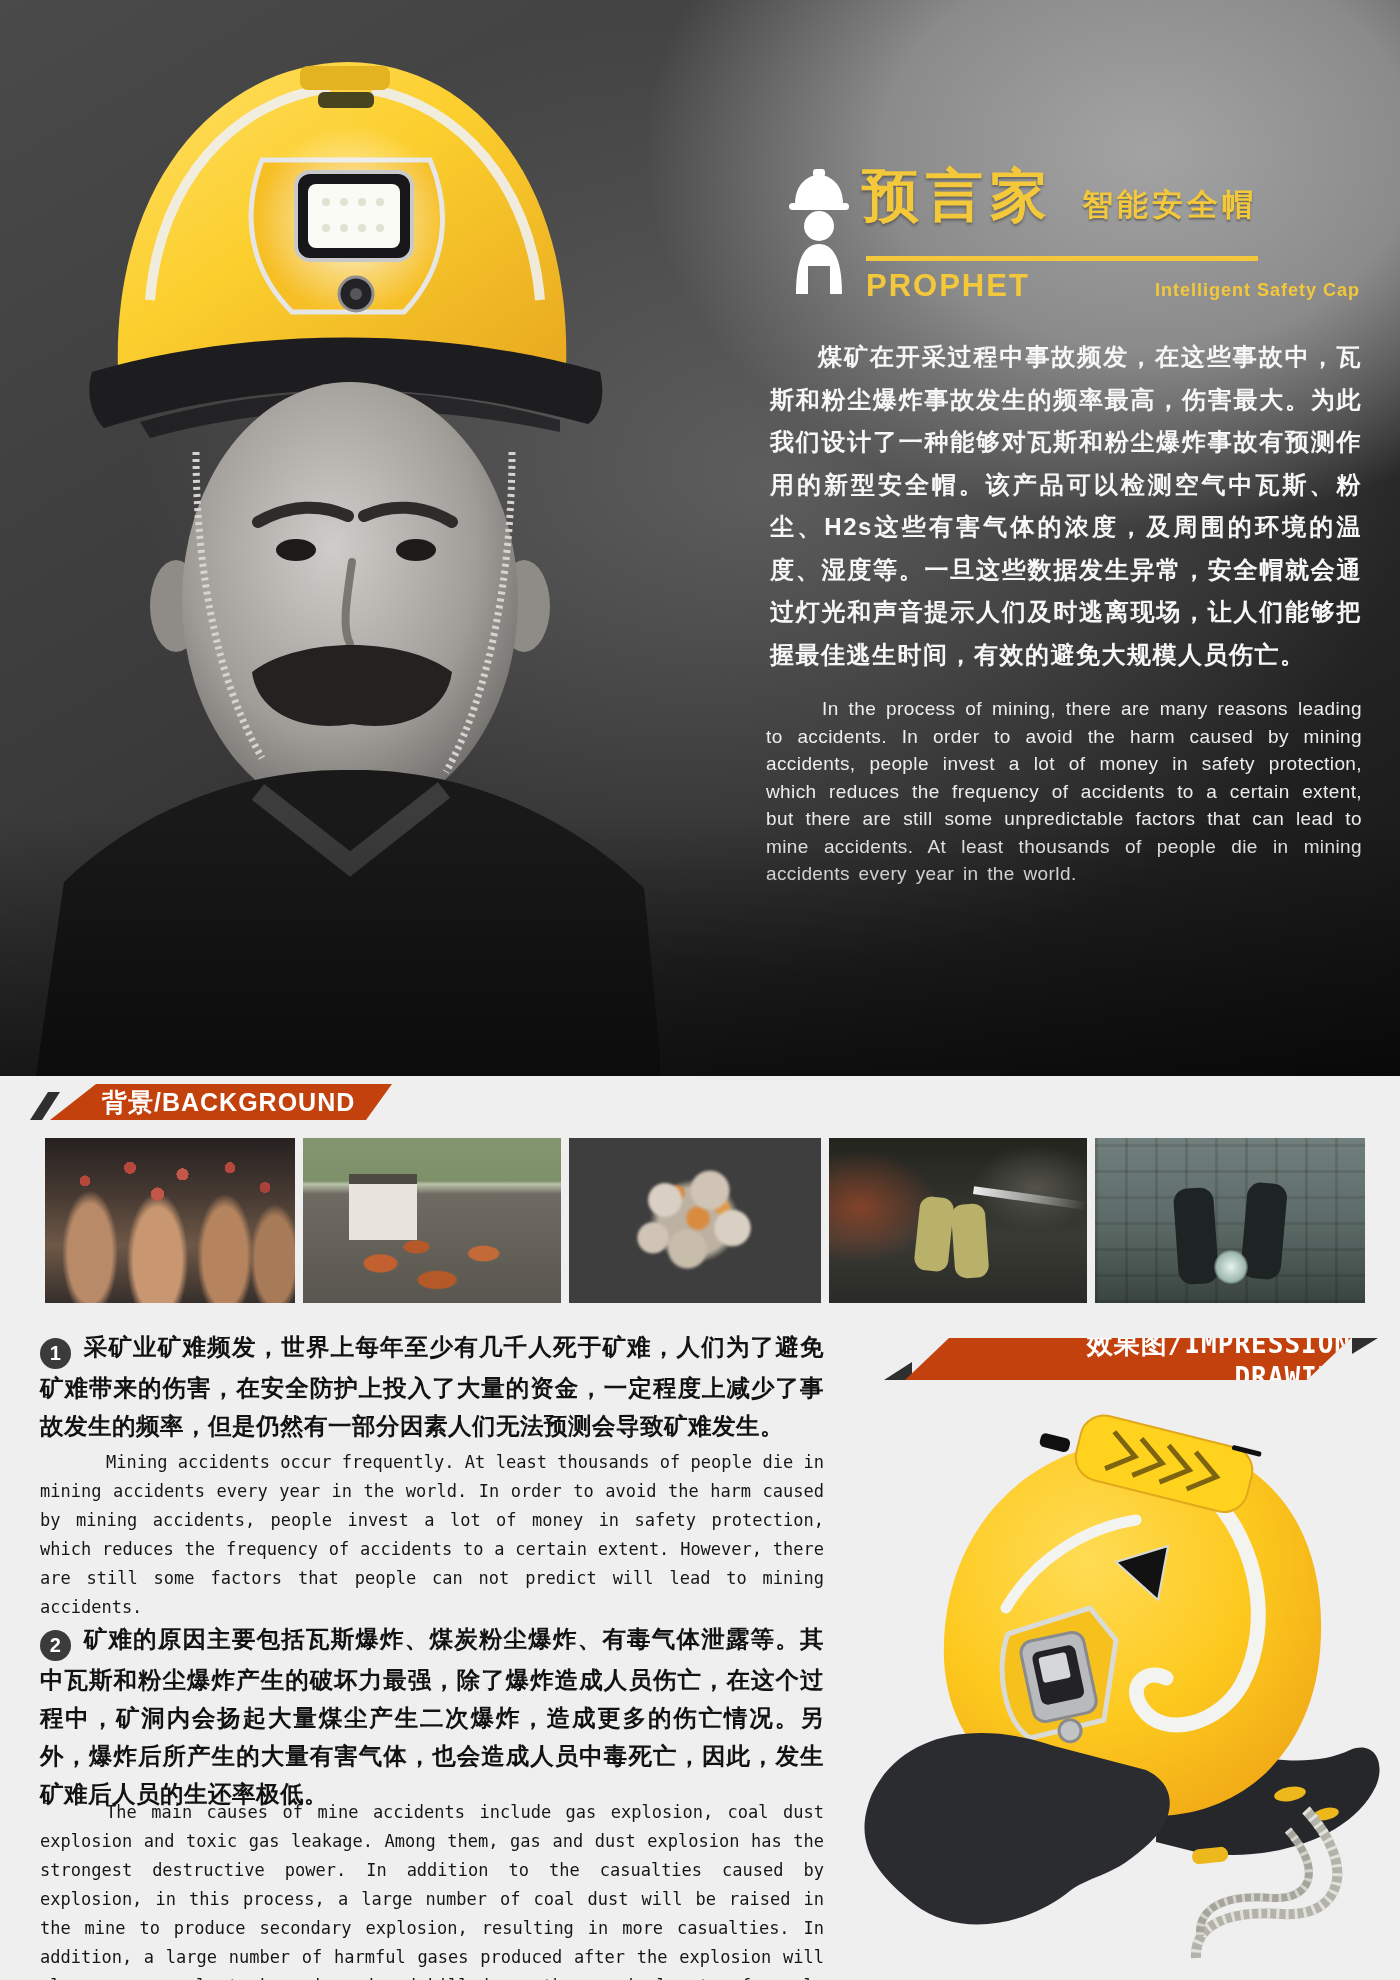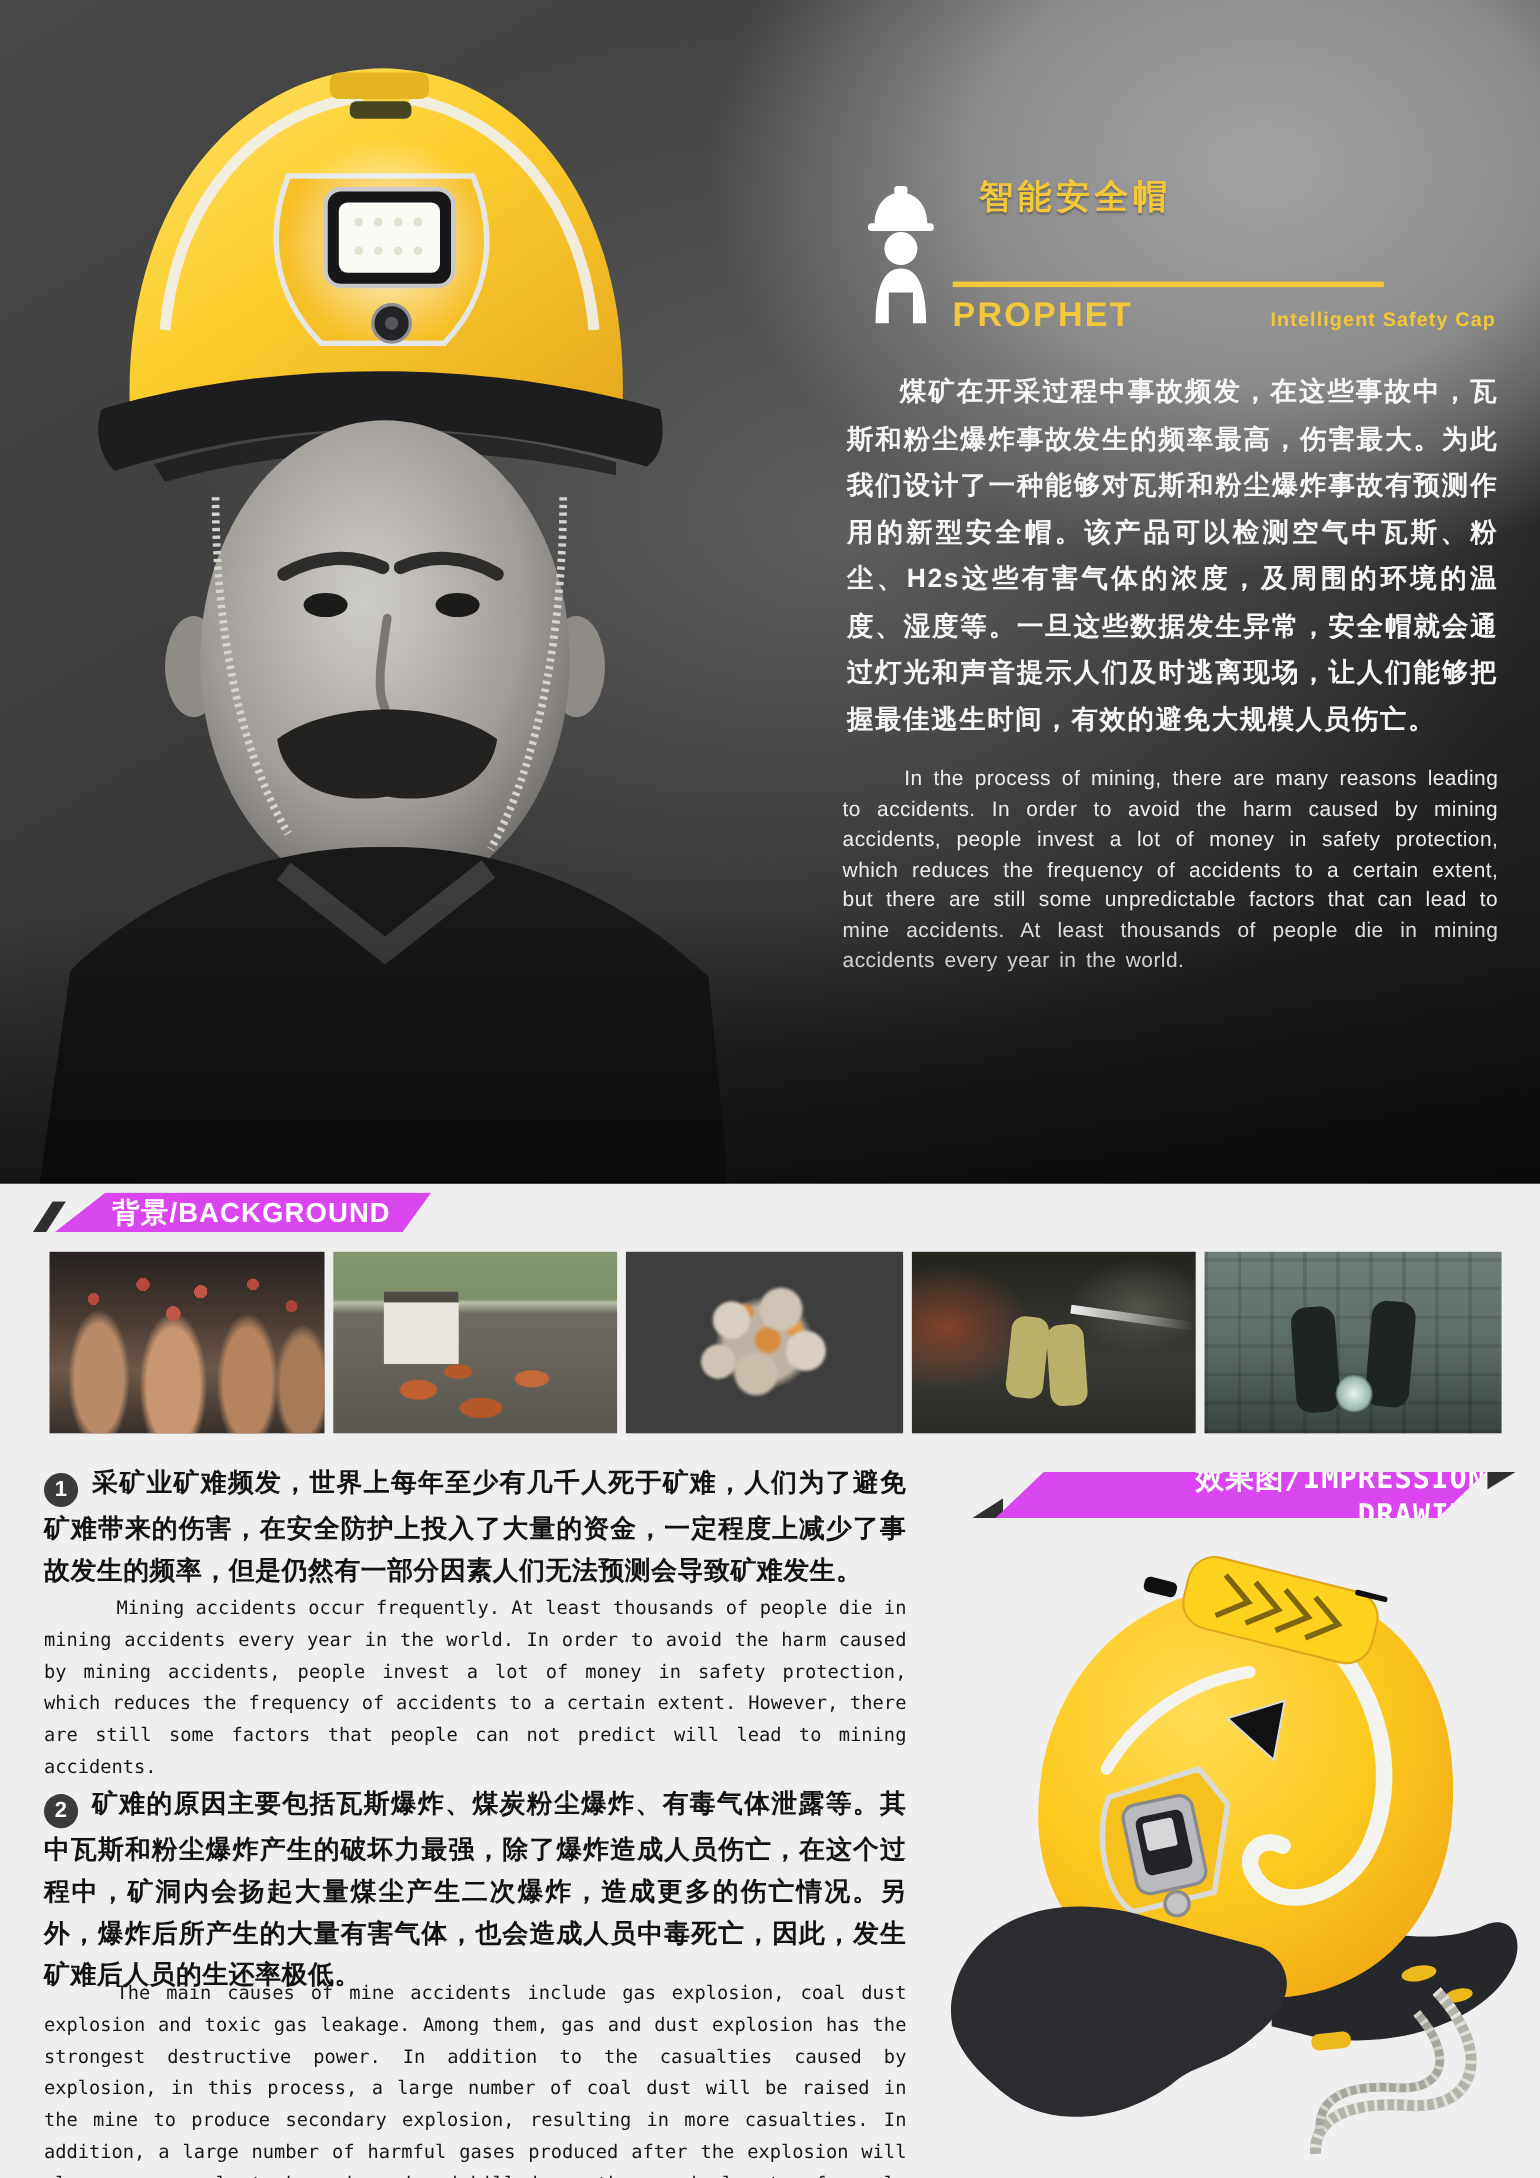--- a/index.html
+++ b/index.html
@@ -32,21 +32,21 @@
   .subtitle-en{font-size:18px;font-weight:bold;color:#f3c83a;letter-spacing:1px;margin-left:auto;}
 
   .intro-cn{position:absolute;left:770px;top:312px;width:592px;
     color:#f7f7f7;font-size:24px;line-height:42.5px;text-align:justify;
     text-indent:2em;letter-spacing:1.5px;font-weight:600;}
   .intro-en{position:absolute;left:766px;top:676px;width:596px;
     color:#ededed;font-size:19px;line-height:27.5px;text-align:justify;
     text-indent:56px;word-spacing:3px;letter-spacing:.4px;}
 
   
-  .banner{position:absolute;background:#d946ef;color:#ffffff;display:flex;align-items:center;}
+  .banner{position:absolute;background:#c2410c;color:#ffffff;display:flex;align-items:center;}
   .banner-bg{left:50px;top:1084px;width:342px;height:36px;
     clip-path:polygon(46px 0, 100% 0, calc(100% - 26px) 100%, 0 100%);
     font-size:25px;font-weight:bold;letter-spacing:1px;padding-left:52px;box-sizing:border-box;}
   .sliver{position:absolute;background:#2f2f2f;}
   .sliver-a{left:30px;top:1092px;width:30px;height:28px;clip-path:polygon(100% 0,60% 0,0 100%,40% 100%);}
   .banner-imp{left:905px;top:1338px;width:446px;height:42px;
     clip-path:polygon(44px 0, 100% 0, calc(100% - 44px) 100%, 0 100%);
     font-family:"DejaVu Sans Mono",monospace;font-size:26px;font-weight:bold;
     padding-left:56px;box-sizing:border-box;letter-spacing:1px;text-align:right;}
   .sliver-b{left:884px;top:1362px;width:28px;height:18px;clip-path:polygon(100% 0,100% 100%,0 100%);}
@@ -190,20 +190,21 @@
   <svg class="brand-icon" viewBox="0 0 66 126">
     <g fill="#ffffff">
       <path d="M9 36 C 9 17 21 7 33 7 C 45 7 57 17 57 36 Z"></path>
       <rect x="27" y="1" width="12" height="8" rx="3"></rect>
       <rect x="3" y="35" width="60" height="7" rx="3.5"></rect>
       <circle cx="33" cy="58" r="15"></circle>
       <path d="M10 126 C 10 92 18 76 33 76 C 48 76 56 92 56 126 L 44 126 L 44 98 L 22 98 L 22 126 Z"></path>
     </g>
   </svg>
   <div class="title-row">
+    <span class="title-cn">预言家</span>
     <span class="subtitle-cn">智能安全帽</span>
   </div>
   <div class="brand-divider"></div>
   <div class="sub-row">
     <span class="title-en">PROPHET</span>
     <span class="subtitle-en">Intelligent Safety Cap</span>
   </div>
 
   <p class="intro-cn">煤矿在开采过程中事故频发，在这些事故中，瓦斯和粉尘爆炸事故发生的频率最高，伤害最大。为此我们设计了一种能够对瓦斯和粉尘爆炸事故有预测作用的新型安全帽。该产品可以检测空气中瓦斯、粉尘、H2s这些有害气体的浓度，及周围的环境的温度、湿度等。一旦这些数据发生异常，安全帽就会通过灯光和声音提示人们及时逃离现场，让人们能够把握最佳逃生时间，有效的避免大规模人员伤亡。</p>
   <p class="intro-en">In the process of mining, there are many reasons leading to accidents. In order to avoid the harm caused by mining accidents, people invest a lot of money in safety protection, which reduces the frequency of accidents to a certain extent, but there are still some unpredictable factors that can lead to mine accidents. At least thousands of people die in mining accidents every year in the world.</p>

